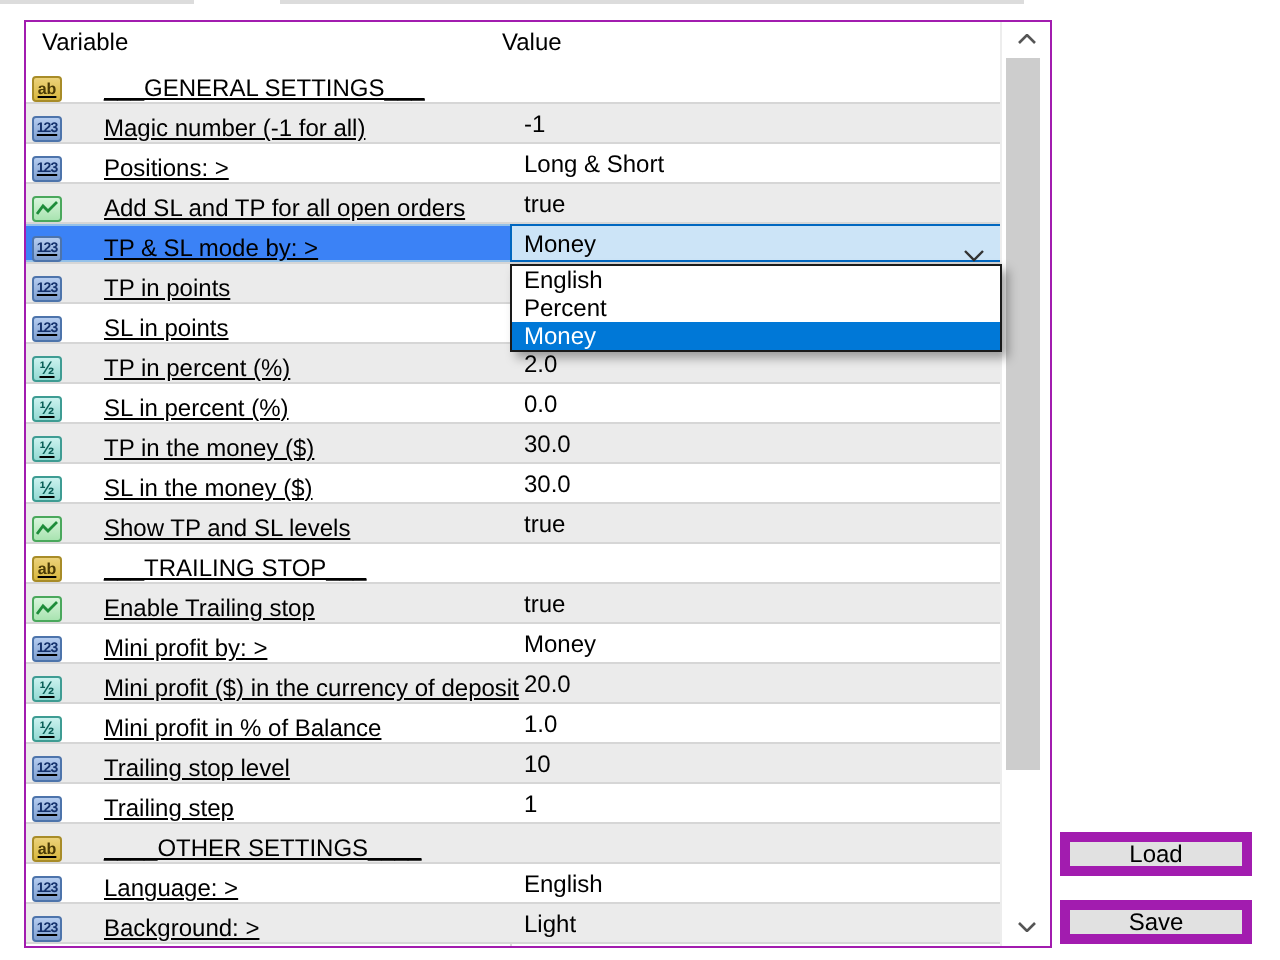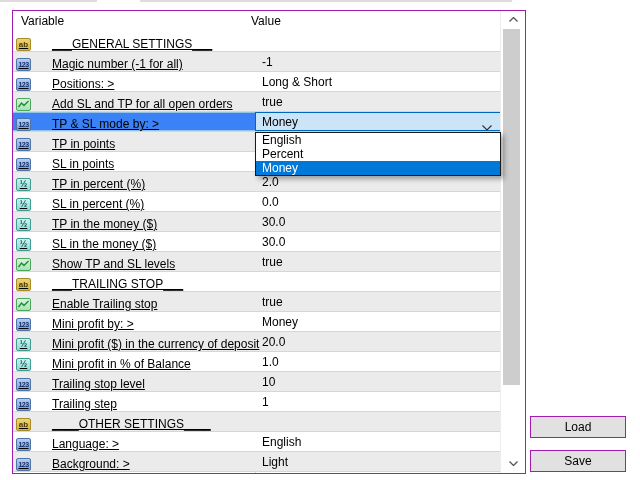--- a/index.html
+++ b/index.html
@@ -48,21 +48,21 @@
   .dd-item{height:14px;line-height:14px;padding-left:6px;}
   .dd-item.dd-selected{background:#0078d7;color:#fff;}
 
   .scrollbar{position:absolute;top:0;right:0;bottom:0;width:24px;background:#fff;
              border-left:1px solid #ededed;}
   .sb-btn{position:absolute;left:0;right:0;height:17px;display:flex;align-items:center;justify-content:center;background:#fff;}
   .sb-up{top:0;} .sb-down{bottom:1px;}
   .sb-thumb{position:absolute;left:2px;right:5px;top:18px;height:356px;background:#cdcdcd;}
 
   .btn{position:absolute;left:530px;width:96px;height:22px;box-sizing:border-box;
-       background:#e1e1e1;border:1px solid #a21caf;
+       background:#e1e1e1;border:5px solid #a21caf;
        display:flex;align-items:center;justify-content:center;cursor:default;}
   .btn-load{top:416px;} .btn-save{top:450px;justify-content:center;}
 </style>
 </head>
 <body>
 
 <div class="screen">
 
   <div class="tab-edge left"></div>
   <div class="tab-edge right"></div>

